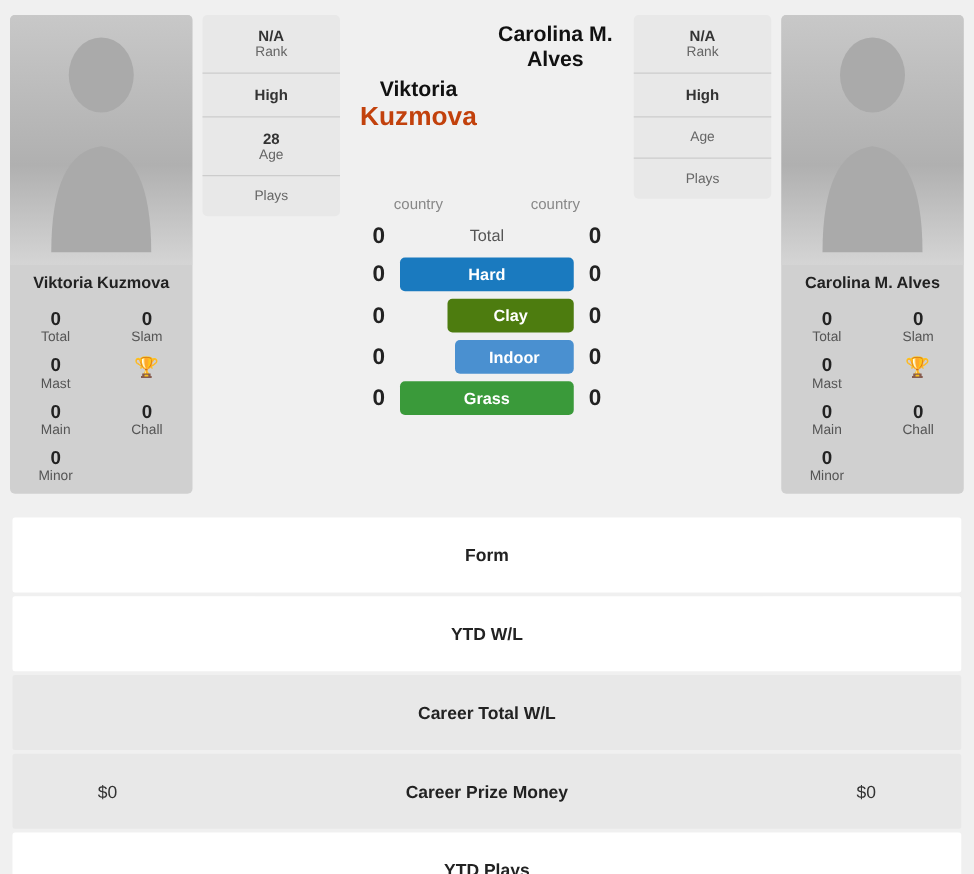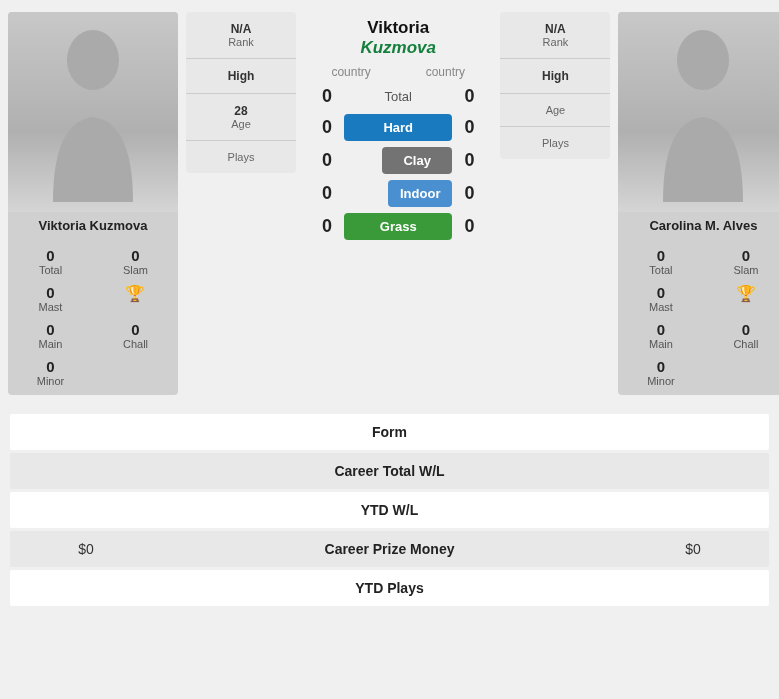--- a/index.html
+++ b/index.html
@@ -11,21 +11,21 @@
       overflow-x: hidden;
     }
 
     .main-container {
       width: 779px;
       background: #f0f0f0;
     }
 
     
     .player-photo-card {
-      width: 170px;
+      width: 146px;
       background: #d0d0d0;
       border-radius: 4px;
       display: flex;
       flex-direction: column;
       align-items: center;
       justify-content: flex-start;
       overflow: hidden;
       flex-shrink: 0;
     }
 
@@ -124,21 +124,21 @@
       border-radius: 4px;
       color: white;
       font-weight: bold;
       font-size: 13px;
       cursor: pointer;
       margin: 0 2px;
       text-align: center;
     }
 
     .surface-btn.hard { background: #1a7abf; }
-    .surface-btn.clay { background: #737373; margin-left: 40px; }
+    .surface-btn.clay { background: #4d7c0f; margin-left: 40px; }
     .surface-btn.indoor { background: #4a90d0; margin-left: 46px; }
     .surface-btn.grass { background: #3a9a3a; }
 
     .total-label {
       font-size: 13px;
       color: #555;
       text-align: center;
     }
 
     
@@ -169,21 +169,21 @@
       padding: 4px 10px;
     }
 
     .info-row {
       display: flex;
       width: 100%;
       align-items: center;
       justify-content: flex-start;
       background: #fff;
       margin: 3px 0;
-      padding: 10px 16px;
+      padding: 22px 16px;
       border-radius: 2px;
     }
 
     .info-row.alt {
       background: #e8e8e8;
     }
 
     .info-row-label {
       font-size: 14px;
       font-weight: bold;
@@ -289,27 +289,31 @@
         <div class="middle-stat-label">Age</div>
       </div>
       <div class="middle-stat-block">
         <div class="middle-stat-label">Plays</div>
       </div>
     </div>
 
     <div class="center-column">
 
       <div style="display:flex; justify-content:space-around; padding: 6px 0 2px;">
+        <div style="text-align:center; flex:1;margin-top:44px;">
+          <div style="font-size:17px; font-weight:bold; color:#111;">Viktoria</div>
+          <div style="font-size:21px; font-weight:bold; color:#c2410c;">Kuzmova</div>
+        </div>
         <div style="text-align:center; flex:1;">
-          <div style="font-size:17px; font-weight:bold; color:#111;">Viktoria</div>
-          <div style="font-size:17px; font-weight:bold; color:#15803d;font-style:italic;">Kuzmova</div>
-        </div>
-      </div>
-
-      <div style="display:flex; justify-content:space-around; padding:2px 0;">
+          <div style="font-size:17px; font-weight:bold; color:#111;">Carolina M.</div>
+          <div style="font-size:17px; font-weight:bold; color:#111;">Alves</div>
+        </div>
+      </div>
+
+      <div style="display:flex; justify-content:space-around; padding:2px 0;margin-top:44px;">
         <div style="text-align:center; flex:1;">
           <span style="font-size:12px; color:#888;">country</span>
         </div>
         <div style="text-align:center; flex:1;">
           <span style="font-size:12px; color:#888;">country</span>
         </div>
       </div>
 
       <div class="surface-row" style="padding: 4px 8px;">
         <span class="score-val">0</span>
@@ -400,29 +404,29 @@
   </div>
 
   <div class="bottom-section">
 
     <div class="info-row">
       <div class="info-row-label">
         <span>Form</span>
       </div>
     </div>
 
+    <div class="info-row">
+      <div class="info-row-label">
+        <span>YTD W/L</span>
+      </div>
+    </div>
+
     <div class="info-row alt">
       <div class="info-row-label">
         <span>Career Total W/L</span>
-      </div>
-    </div>
-
-    <div class="info-row">
-      <div class="info-row-label">
-        <span>YTD W/L</span>
       </div>
     </div>
 
     <div class="info-row alt">
       <div class="info-row-value-left">$0</div>
       <div class="info-row-label">
         <span>Career Prize Money</span>
       </div>
       <div class="info-row-value-right">$0</div>
     </div>

